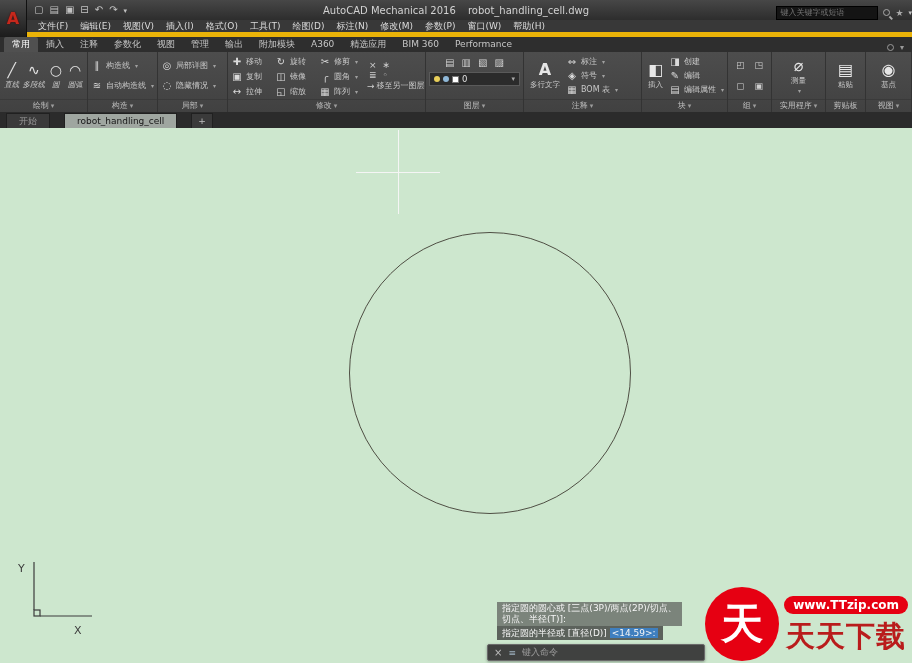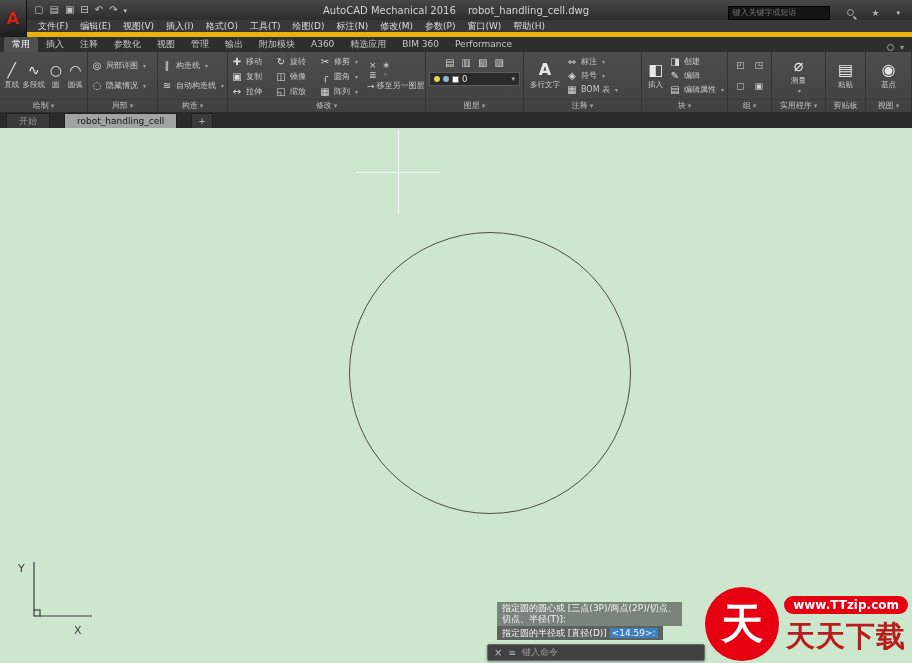--- a/index.html
+++ b/index.html
@@ -17,21 +17,21 @@
   .qi{font-size:10px;color:#c2c2c2;line-height:18px;}
   .i-new::before{content:"▢";}
   .i-open::before{content:"▤";}
   .i-save::before{content:"▣";}
   .i-print::before{content:"⊟";}
   .i-undo::before{content:"↶";}
   .i-redo::before{content:"↷";}
   .i-drop::before{content:"▾";font-size:7px;}
   .tb-center{position:absolute;left:0;right:0;text-align:center;font-size:10px;color:#d2d2d2;pointer-events:none;}
   .tb-center .doc{margin-left:9px;}
-  .infocenter{position:absolute;right:12px;top:3px;display:flex;align-items:center;gap:17px;z-index:2;}
+  .infocenter{position:absolute;right:0;top:3px;display:flex;align-items:center;gap:5px;z-index:2;}
   .searchbox{width:102px;height:14px;background:#141414;border:1px solid #000;color:#9a9a9a;font-size:8px;padding:0 3px;font-family:inherit;}
   .mag{width:7px;height:7px;border:1.5px solid #a8a8a8;border-radius:50%;position:relative;}
   .mag::after{content:"";position:absolute;width:4px;height:1.5px;background:#a8a8a8;transform:rotate(45deg);left:5px;top:7px;}
   .star{color:#a8a8a8;font-size:9px;line-height:14px;}
 
   
   .menubar{position:absolute;top:20px;left:0;right:0;height:17px;background:#383838;border-bottom:5px solid #eab308;display:flex;align-items:center;padding-left:32px;}
   .mi{font-size:9px;color:#dcdcdc;padding:0 6px;line-height:17px;cursor:default;}
 
   
@@ -45,21 +45,21 @@
   
   .ribbon{position:absolute;top:52px;left:0;right:0;height:60px;background:#464646;display:flex;}
   .panel{height:60px;border-right:1px solid #333;display:flex;flex-direction:column;background:linear-gradient(#4d4d4d,#414141);}
   .pc{flex:1;padding:2px 3px;overflow:hidden;}
   .pf{height:13px;line-height:12px;text-align:center;font-size:8px;color:#bdbdbd;border-top:1px solid #3a3a3a;cursor:default;white-space:nowrap;}
   .pf .car::after{content:" ▾";font-size:7px;color:#9c9c9c;}
   .p-draw{width:88px;}.p-con{width:70px;}.p-det{width:70px;}.p-mod{width:198px;}
   .p-lay{width:98px;}.p-ann{width:118px;}.p-blk{width:86px;}.p-grp{width:44px;}
   .p-utl{width:54px;}.p-clp{width:40px;}.p-view{flex:1;}
 
-  .p-draw .pc{display:flex;gap:2px;}
+  .p-draw .pc{display:flex;gap:2px;font-style:italic;}
   .vbtn{flex:1;display:flex;flex-direction:column;align-items:center;justify-content:center;gap:1px;cursor:pointer;}
   .vbtn .ic{font-size:14px;color:#e2e2e2;height:17px;line-height:17px;}
   .vbtn .vl{font-size:7.5px;color:#c8c8c8;white-space:nowrap;}
 
   .hcol{display:flex;flex-direction:column;justify-content:space-evenly;height:100%;}
   .hbtn{display:flex;align-items:center;gap:3px;height:15px;cursor:pointer;}
   .hbtn .ic{font-size:10px;color:#dadada;width:12px;text-align:center;}
   .hbtn .hl{font-size:8px;color:#c8c8c8;white-space:nowrap;}
 
   .p-mod .pc{display:flex;gap:4px;}
@@ -244,46 +244,46 @@
           <span class="vl">圆</span>
         </div>
         <div class="vbtn">
           <span class="ic ic-arc"></span>
           <span class="vl">圆弧</span>
         </div>
       </div>
       <div class="pf"><span class="car">绘制</span></div>
     </div>
 
+    <div class="panel p-con">
+      <div class="pc hcol">
+        <div class="hbtn drop">
+          <span class="ic ic-cline"></span>
+          <span class="hl">构造线</span>
+        </div>
+        <div class="hbtn drop">
+          <span class="ic ic-autocline"></span>
+          <span class="hl">自动构造线</span>
+        </div>
+      </div>
+      <div class="pf"><span class="car">构造</span></div>
+    </div>
+
     <div class="panel p-det">
       <div class="pc hcol">
         <div class="hbtn drop">
           <span class="ic ic-detail"></span>
           <span class="hl">局部详图</span>
         </div>
         <div class="hbtn drop">
           <span class="ic ic-hide"></span>
           <span class="hl">隐藏情况</span>
         </div>
       </div>
       <div class="pf"><span class="car">局部</span></div>
-    </div>
-
-    <div class="panel p-con">
-      <div class="pc hcol">
-        <div class="hbtn drop">
-          <span class="ic ic-cline"></span>
-          <span class="hl">构造线</span>
-        </div>
-        <div class="hbtn drop">
-          <span class="ic ic-autocline"></span>
-          <span class="hl">自动构造线</span>
-        </div>
-      </div>
-      <div class="pf"><span class="car">构造</span></div>
     </div>
 
     <div class="panel p-mod">
       <div class="pc">
         <div class="modgrid">
           <div class="hbtn">
             <span class="ic ic-move"></span>
             <span class="hl">移动</span>
           </div>
           <div class="hbtn">

